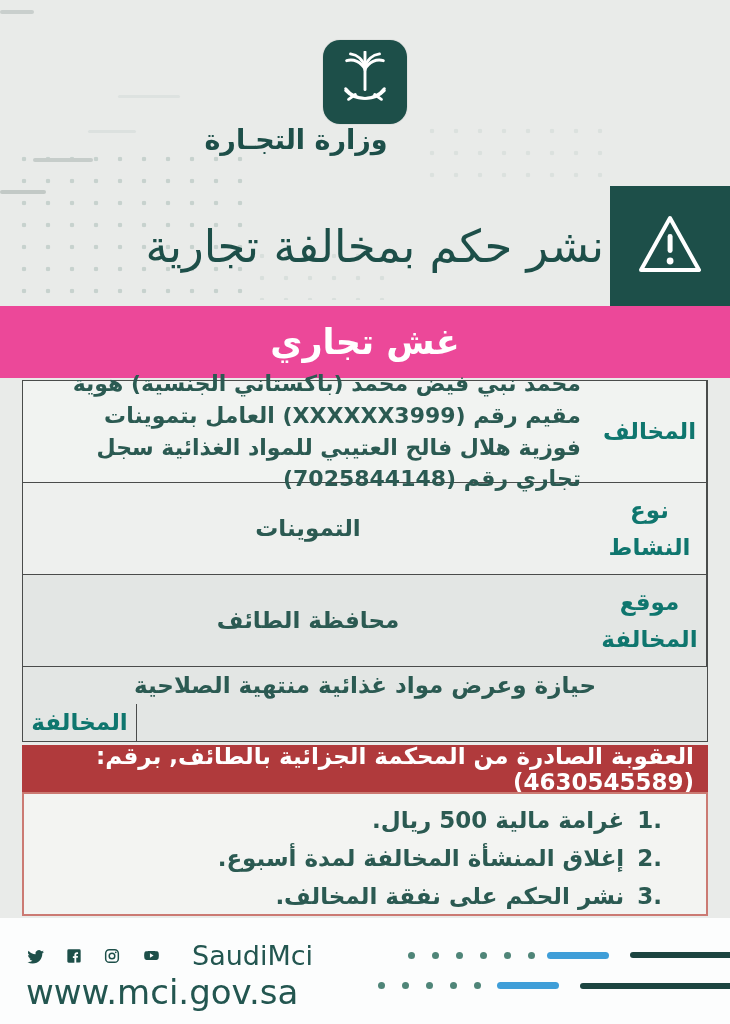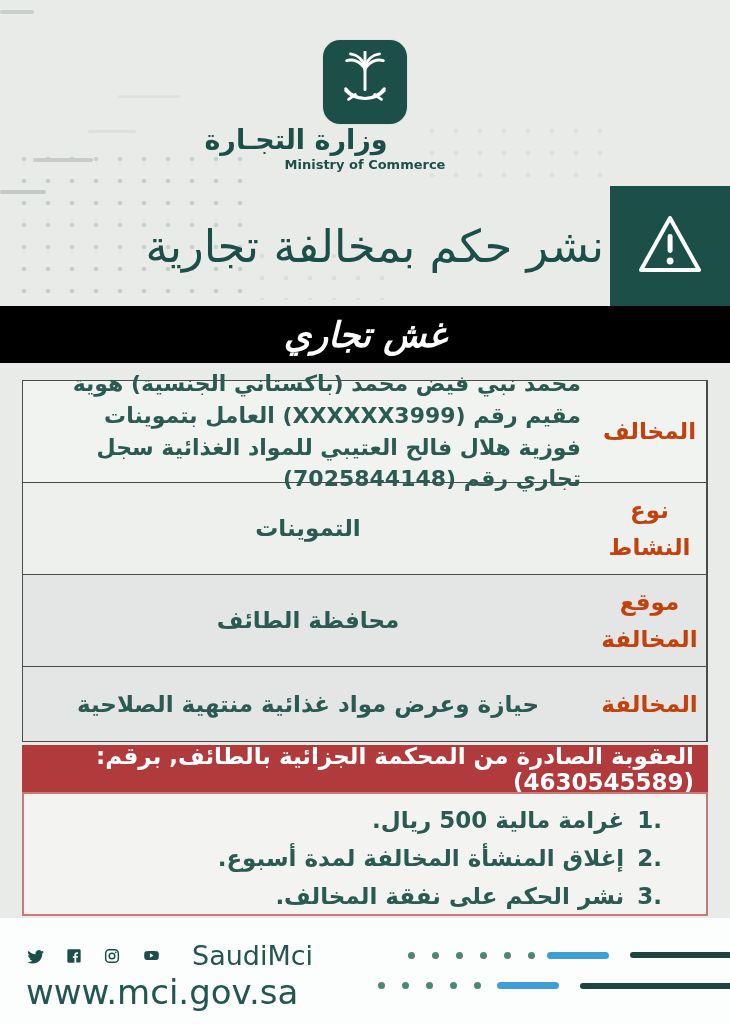--- a/index.html
+++ b/index.html
@@ -22,32 +22,32 @@
   
   .logo-square{position:absolute;left:323px;top:40px;width:84px;height:84px;background:#1d4f49;border-radius:17px;display:flex;align-items:center;justify-content:center;box-shadow:0 0 0 1px rgba(0,0,0,.04);}
   .brand-ar{position:absolute;left:0;top:124px;width:592px;text-align:center;font-size:27px;font-weight:bold;color:#1d4f49;}
   .brand-en{position:absolute;left:0;top:157px;width:730px;text-align:center;font-size:13px;font-weight:bold;color:#1d4f49;}
 
   
   .warning-box{position:absolute;left:610px;top:186px;width:120px;height:120px;background:#1d4f49;display:flex;align-items:center;justify-content:center;}
   .main-title{position:absolute;right:126px;top:186px;height:120px;display:flex;align-items:center;font-size:45px;font-weight:normal;color:#1d4f49;direction:rtl;white-space:nowrap;}
 
   
-  .fraud-band{position:absolute;left:0;top:306px;width:730px;height:57px;background:#000000;color:#ffffff;font-size:35px;font-weight:bold;display:flex;align-items:center;justify-content:center;direction:rtl;font-style:italic;}
+  .fraud-band{position:absolute;left:0;top:306px;width:730px;height:72px;background:#ec4899;color:#ffffff;font-size:35px;font-weight:bold;display:flex;align-items:center;justify-content:center;direction:rtl;}
 
   
   .vtable{position:absolute;left:22px;top:380px;width:686px;border:1px solid #4a4c4b;box-sizing:border-box;}
   .trow{display:flex;border-bottom:1px solid #4a4c4b;box-sizing:border-box;}
   .trow:last-child{border-bottom:none;}
-  .r1{height:102px;}.r2{height:92px;}.r3{height:92px;}.r4{height:74px;}
+  .r1{height:102px;}.r2{height:92px;}.r3{height:92px;}.r4{height:74px;flex-direction:column;}
   .bg-a{background:#f1f3f1;}.bg-b{background:#e3e6e4;}.bg-c{background:#eef0ee;}
   .tvalue{flex:1;display:flex;align-items:center;direction:rtl;padding:0 12px;box-sizing:border-box;}
   .tvalue span{display:block;width:100%;text-align:center;color:#2b5a52;font-weight:bold;font-size:23px;line-height:1.5;}
   .r1 .tvalue span{text-align:right;font-size:22px;line-height:1.45;}
-  .tlabel{width:114px;border-right:1px solid #4a4c4b;display:flex;align-items:center;justify-content:center;text-align:center;color:#c2410c;font-weight:bold;font-size:23px;direction:rtl;padding:0 8px;box-sizing:border-box;line-height:1.6;}
+  .tlabel{width:114px;border-right:1px solid #4a4c4b;display:flex;align-items:center;justify-content:center;text-align:center;color:#0f766e;font-weight:bold;font-size:23px;direction:rtl;padding:0 8px;box-sizing:border-box;line-height:1.6;}
 
   
   .penalty-band{position:absolute;left:22px;top:745px;width:686px;height:47px;background:#b03a3c;color:#ffffff;font-weight:bold;font-size:23px;direction:rtl;display:flex;align-items:center;padding:2px 14px;box-sizing:border-box;}
   .penalty-box{position:absolute;left:22px;top:792px;width:686px;height:124px;background:#f3f4f2;border:2px solid #cb7a73;box-sizing:border-box;direction:rtl;padding:7px 44px 0 10px;}
   .pitem{display:flex;align-items:center;gap:13px;color:#2b5a52;font-weight:bold;font-size:23px;height:38px;direction:rtl;}
   .pnum{direction:ltr;}
 
   
   .footer-strip{position:absolute;left:0;top:918px;width:730px;height:106px;background:#fcfdfd;}
   .social-row{position:absolute;left:26px;top:940px;display:flex;align-items:center;gap:22px;}
@@ -94,21 +94,20 @@
           <path d="M30 16 C 30 8, 30 4, 30 1"></path>
           <path d="M10 41 C 20 52, 40 52, 50 39"></path>
           <path d="M50 41 C 40 52, 20 52, 10 39"></path>
           <path d="M13 50 L20 45"></path>
           <path d="M47 50 L40 45"></path>
         </g>
       </svg>
     </span>
   </div>
   <div class="brand-ar">وزارة التجـارة</div>
-  <div class="brand-en">Ministry of Commerce</div>
 
   <div class="main-title">نشر حكم بمخالفة تجارية</div>
   <div class="warning-box">
     <span>
       <svg width="68" height="62" viewBox="0 0 68 62">
         <path d="M34 5 L63 57 L5 57 Z" fill="none" stroke="#ffffff" stroke-width="4" stroke-linejoin="round"></path>
         <rect x="31.6" y="21" width="5" height="19" rx="2.4" fill="#ffffff"></rect>
         <circle cx="34.1" cy="48" r="3.4" fill="#ffffff"></circle>
       </svg>
     </span>

